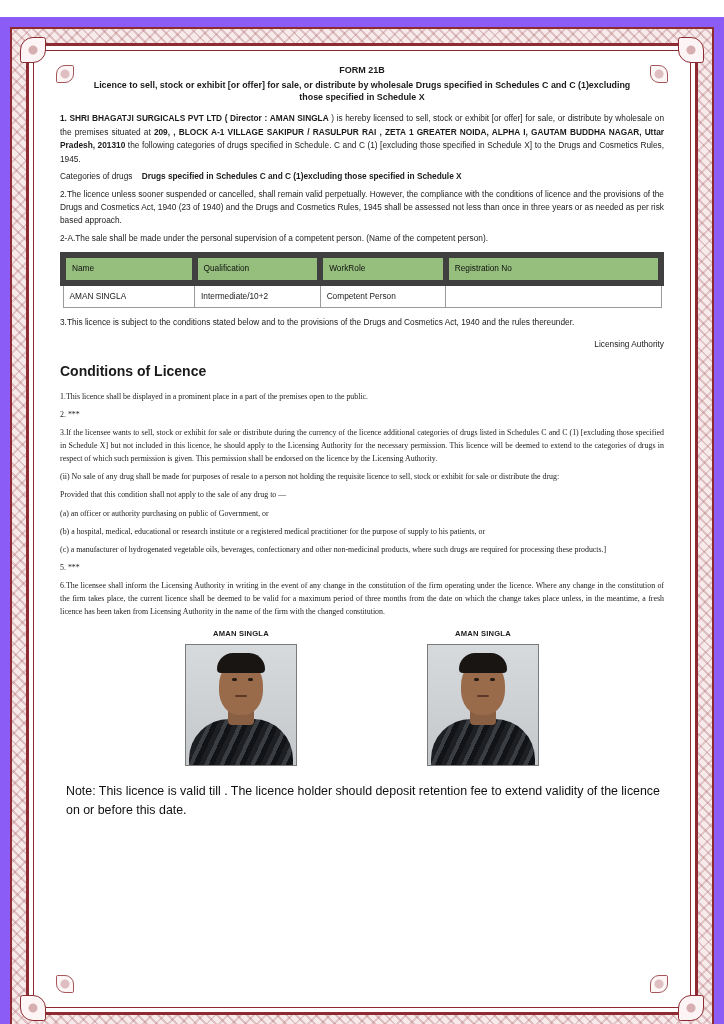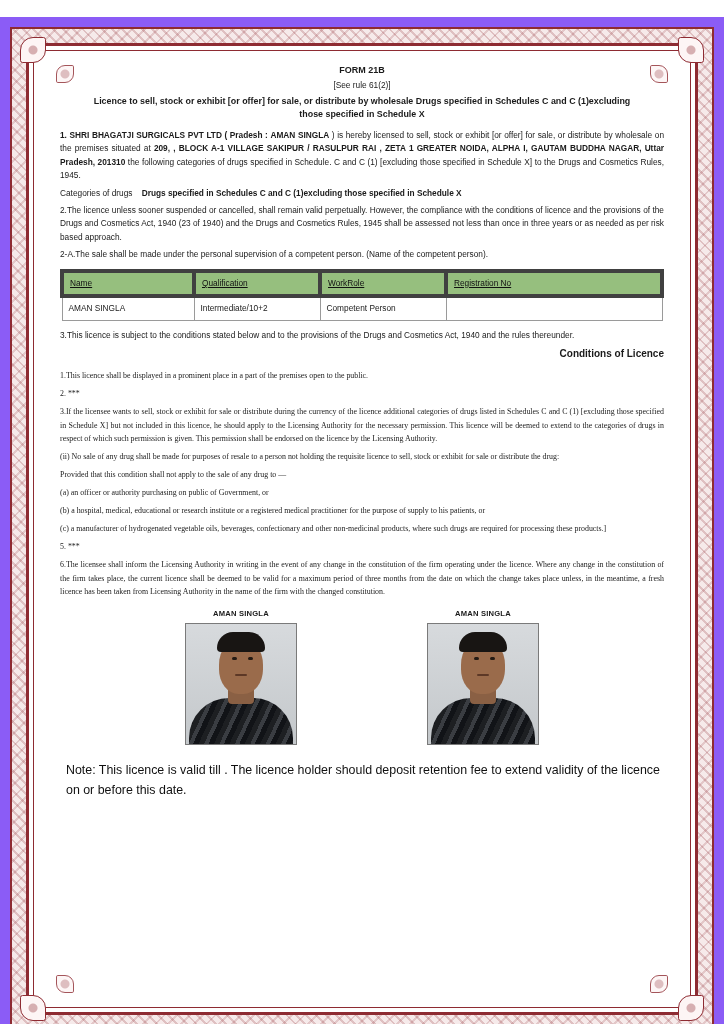--- a/index.html
+++ b/index.html
@@ -96,48 +96,47 @@
 
   
   table.person {
     width: 100%;
     border-collapse: collapse;
     margin: 7px 0 8px 0;
     font-size: 8.3px;
   }
   table.person th {
     background: #96bf7e;
-    border: 4px solid #404040;
+    border: 6px solid #404040;
     text-align: left;
     font-weight: normal;
     padding: 4px 6px;
     color: #111;
-    text-decoration: underline;
   }
   table.person td {
     border: 1px solid #9a9a9a;
     padding: 4px 6px;
     height: 18px;
   }
   col.c1 { width: 22%; }
   col.c2 { width: 21%; }
   col.c3 { width: 21%; }
   col.c4 { width: 36%; }
 
   .date-line { margin: 9px 0 0 0; }
   .lic-line { margin: 0 0 2px 0; }
   .auth {
     text-align: right;
     margin: 8px 0 9px 0;
     font-size: 8.3px;
   }
   .cond-title {
-    text-align: right;
+    text-align: left;
     font-weight: bold;
-    font-size: 10px;
+    font-size: 14px;
     margin: 0 0 7px 0;
   }
   .cond p { margin: 0 0 5px 0; text-align: justify; font-size: 7.9px; line-height: 1.66; font-family: Liberation Serif, serif; }
 
   
   .photos {
     display: flex;
     justify-content: center;
     gap: 130px;
     margin: 10px 0 0 0;
@@ -204,27 +203,26 @@
   <div class="corner bl"></div>
   <div class="corner br"></div>
   <div class="corner tl2"></div>
   <div class="corner tr2"></div>
   <div class="corner bl2"></div>
   <div class="corner br2"></div>
 
   <div class="content">
 
     <div class="ttl">FORM 21B</div>
-    <div class="subttl">[See rule 61(2)]</div>
     <div class="headline">Licence to sell, stock or exhibit [or offer] for sale, or distribute by wholesale Drugs specified in Schedules C and C (1)excluding those specified in Schedule X</div>
 
     <p class="body just">
       <span class="b">1.</span>
       <span class="b">SHRI BHAGATJI SURGICALS PVT LTD</span>
-      <span class="b">( Pradesh  :</span>
+      <span class="b">( Director  :</span>
       <span class="b">AMAN SINGLA</span>
       <span>) is hereby licensed to sell, stock or exhibit [or offer] for sale, or distribute by wholesale on the premises situated at</span>
       <span class="b">209, , BLOCK A-1 VILLAGE SAKIPUR / RASULPUR RAI , ZETA 1 GREATER NOIDA, ALPHA I, GAUTAM BUDDHA NAGAR, Uttar Pradesh, 201310</span>
       <span>the following categories of drugs specified in Schedule. C and C (1) [excluding those specified in Schedule X] to the Drugs and Cosmetics Rules, 1945.</span>
     </p>
 
     <p class="body">
       <span>Categories of drugs</span>
       &nbsp;&nbsp;
       <span class="b">Drugs specified in Schedules C and C (1)excluding those specified in Schedule X</span>
@@ -254,20 +252,21 @@
           <td>Intermediate/10+2</td>
           <td>Competent Person</td>
           <td></td>
         </tr>
       </tbody>
     </table>
 
     <p class="body just">3.This licence is subject to the conditions stated below and to the provisions of the Drugs and Cosmetics Act, 1940 and the rules thereunder.</p>
 
 
+    <div class="auth">Licensing Authority</div>
 
     <div class="cond-title">Conditions of Licence</div>
 
     <div class="cond">
       <p>1.This licence shall be displayed in a prominent place in a part of the premises open to the public.</p>
       <p>2. ***</p>
       <p>3.If the licensee wants to sell, stock or exhibit for sale or distribute during the currency of the licence additional categories of drugs listed in Schedules C and C (1) [excluding those specified in Schedule X] but not included in this licence, he should apply to the Licensing Authority for the necessary permission. This licence will be deemed to extend to the categories of drugs in respect of which such permission is given. This permission shall be endorsed on the licence by the Licensing Authority.</p>
       <p>(ii) No sale of any drug shall be made for purposes of resale to a person not holding the requisite licence to sell, stock or exhibit for sale or distribute the drug:</p>
       <p>Provided that this condition shall not apply to the sale of any drug to —</p>
       <p>(a) an officer or authority purchasing on public of Government, or</p>

